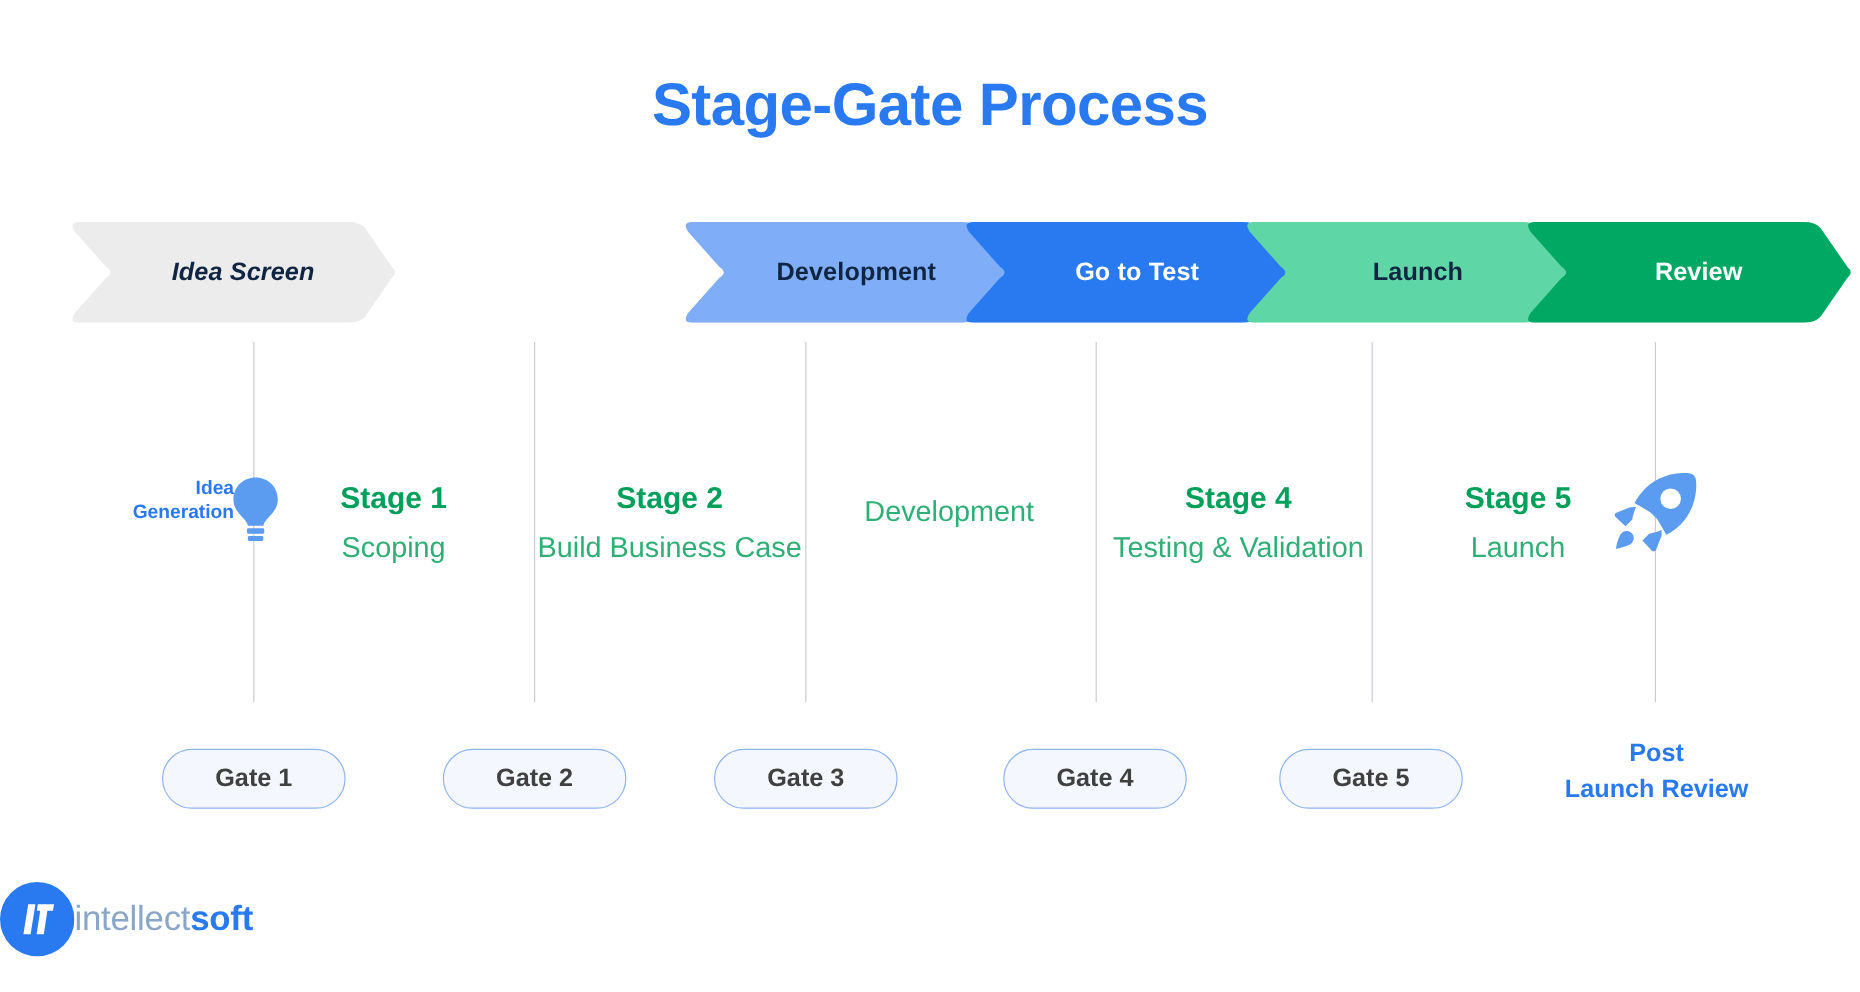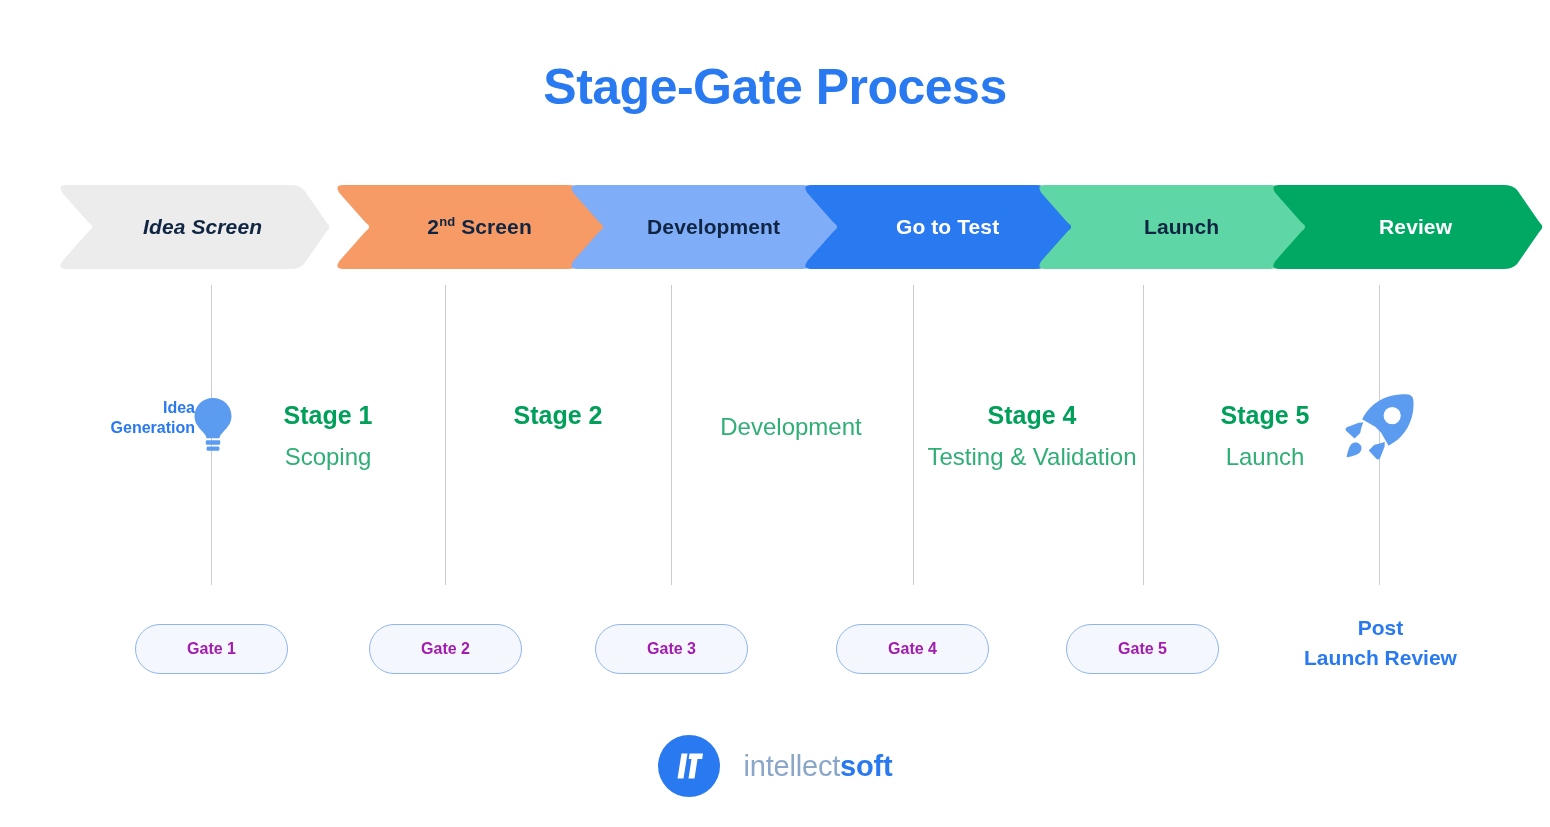--- a/index.html
+++ b/index.html
@@ -132,44 +132,44 @@
   
   .gate {
     position: absolute;
     height: 50px;
     border: 1.4px solid #8fb5ef;
     background: #f4f8fe;
     border-radius: 25px;
     display: flex;
     align-items: center;
     justify-content: center;
-    font-size: 16px;
-    font-weight: bold;
-    color: #a21caf;
+    font-size: 21px;
+    font-weight: bold;
+    color: #404040;
     box-sizing: border-box;
   }
   .post-launch {
     position: absolute;
     text-align: center;
     font-size: 21px;
     font-weight: bold;
     color: #2979f0;
     line-height: 1.42;
   }
 
   
   .logo {
     position: absolute;
     left: 0;
     top: 735px;
     width: 1550px;
     display: flex;
     align-items: center;
-    justify-content: center;
-    gap: 24px;
+    justify-content: flex-start;
+    gap: 0;
   }
   .logo-mark {
     width: 62px;
     height: 62px;
   }
   .logo-text {
     font-size: 29px;
     letter-spacing: -0.2px;
   }
   .logo-text .lt-light { color: #8aa6c9; font-weight: normal; }
@@ -181,26 +181,20 @@
 <div id="page">
 
   <div class="title">Stage-Gate Process</div>
 
   <div class="chevron-band" id="chevron-band">
       <div class="chevron" style="left: 0px; width: 275px; font-style: italic;">
         <svg viewBox="0 0 275 84" preserveAspectRatio="none">
           <path d="M 9 0 L 233.6 0 Q 242.6 0 247.1 4.95 L 269.6 37.5 Q 275 42 269.6 46.5 L 247.1 79.05 Q 242.6 84 233.6 84 L 9 84 Q 0 84 5.3999999999999995 75.9 L 31.5 46.5 Q 38.7 42 31.5 37.5 L 5.3999999999999995 8.1 Q 0 0 9 0 Z" fill="#ececec"></path>
         </svg>
         <span class="chev-label" style="color: rgb(16, 37, 66); margin-left: 16.2px;">Idea Screen</span>
-      </div>
-      <div class="chevron" style="left: 277px; width: 275px;">
-        <svg viewBox="0 0 275 84" preserveAspectRatio="none">
-          <path d="M 9 0 L 233.6 0 Q 242.6 0 247.1 4.95 L 269.6 37.5 Q 275 42 269.6 46.5 L 247.1 79.05 Q 242.6 84 233.6 84 L 9 84 Q 0 84 5.3999999999999995 75.9 L 31.5 46.5 Q 38.7 42 31.5 37.5 L 5.3999999999999995 8.1 Q 0 0 9 0 Z" fill="#f79b66"></path>
-        </svg>
-        <span class="chev-label" style="color: rgb(16, 37, 66); margin-left: 16.2px;">2<sup>nd</sup> Screen</span>
       </div>
       <div class="chevron" style="left: 511px; width: 275px;">
         <svg viewBox="0 0 275 84" preserveAspectRatio="none">
           <path d="M 9 0 L 233.6 0 Q 242.6 0 247.1 4.95 L 269.6 37.5 Q 275 42 269.6 46.5 L 247.1 79.05 Q 242.6 84 233.6 84 L 9 84 Q 0 84 5.3999999999999995 75.9 L 31.5 46.5 Q 38.7 42 31.5 37.5 L 5.3999999999999995 8.1 Q 0 0 9 0 Z" fill="#7fadf7"></path>
         </svg>
         <span class="chev-label" style="color: rgb(16, 37, 66); margin-left: 16.2px;">Development</span>
       </div>
       <div class="chevron" style="left: 745px; width: 275px;">
         <svg viewBox="0 0 275 84" preserveAspectRatio="none">
           <path d="M 9 0 L 233.6 0 Q 242.6 0 247.1 4.95 L 269.6 37.5 Q 275 42 269.6 46.5 L 247.1 79.05 Q 242.6 84 233.6 84 L 9 84 Q 0 84 5.3999999999999995 75.9 L 31.5 46.5 Q 38.7 42 31.5 37.5 L 5.3999999999999995 8.1 Q 0 0 9 0 Z" fill="#2979f0"></path>
@@ -243,20 +237,21 @@
     </svg>
   </div>
 
   <div id="stages">
       <div class="stage" style="left: 213px; width: 230px; top: 400px;">
         <div class="stage-title">Stage 1</div>
         <div class="stage-desc">Scoping</div>
       </div>
       <div class="stage" style="left: 443px; width: 230px; top: 400px;">
         <div class="stage-title">Stage 2</div>
+        <div class="stage-desc">Build Business Case</div>
       </div>
       <div class="stage" style="left: 676px; width: 230px; top: 400px;">
         <div class="stage-desc">Development</div>
       </div>
       <div class="stage" style="left: 917px; width: 230px; top: 400px;">
         <div class="stage-title">Stage 4</div>
         <div class="stage-desc">Testing &amp; Validation</div>
       </div>
       <div class="stage" style="left: 1150px; width: 230px; top: 400px;">
         <div class="stage-title">Stage 5</div>

